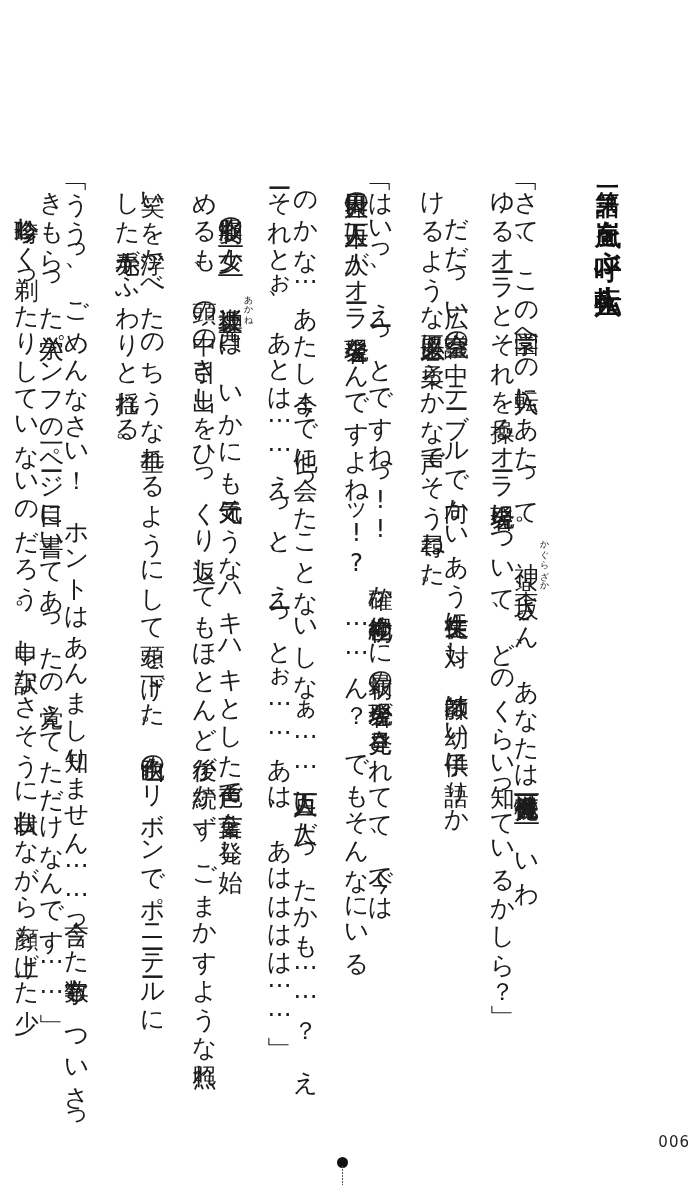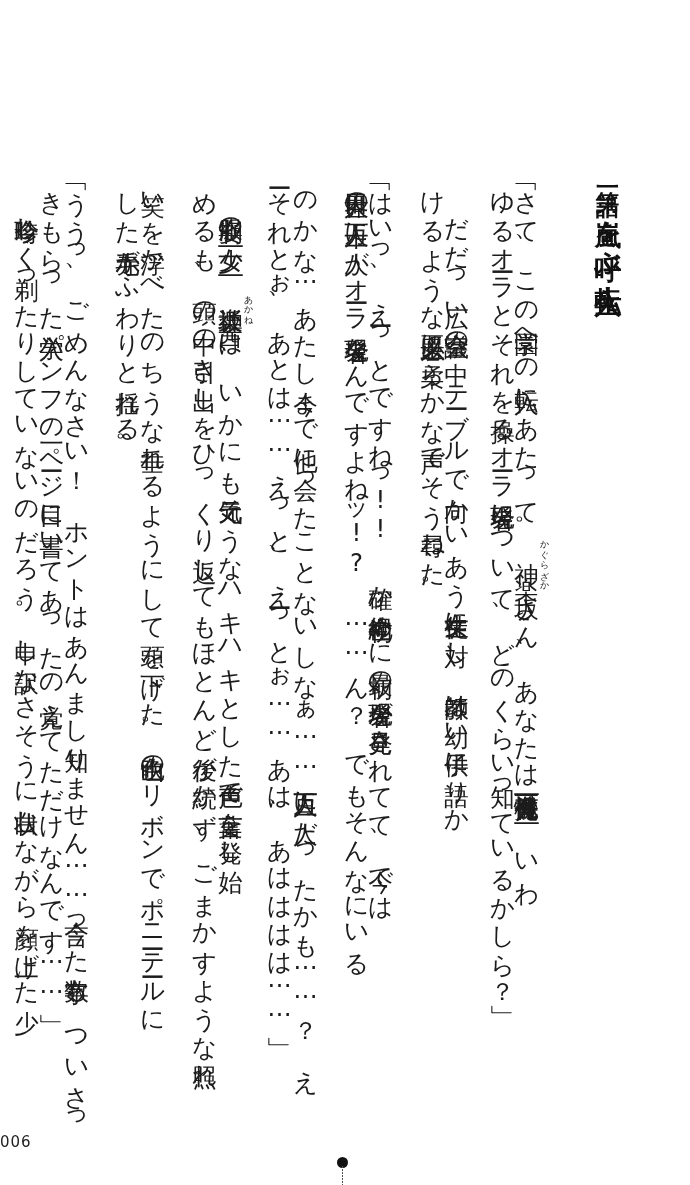--- a/index.html
+++ b/index.html
@@ -53,21 +53,21 @@
       letter-spacing: 1px;
     }
     ruby rt {
       font-size: 9px;
       letter-spacing: 0;
     }
     .folio {
       position: absolute;
       left: 0; width: 690px;
       top: 1133px;
-      text-align: left;
+      text-align: right;
       font-family: "DejaVu Sans", "Liberation Sans", sans-serif;
       font-size: 15px;
       color: #222;
       letter-spacing: 1px;
     }
     .folio-dot {
       position: absolute;
       left: 337px; top: 1157px;
       width: 11px; height: 11px;
       border-radius: 50%;

